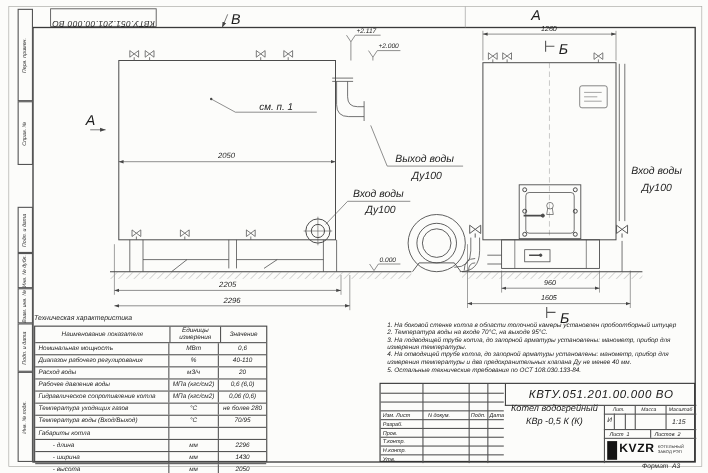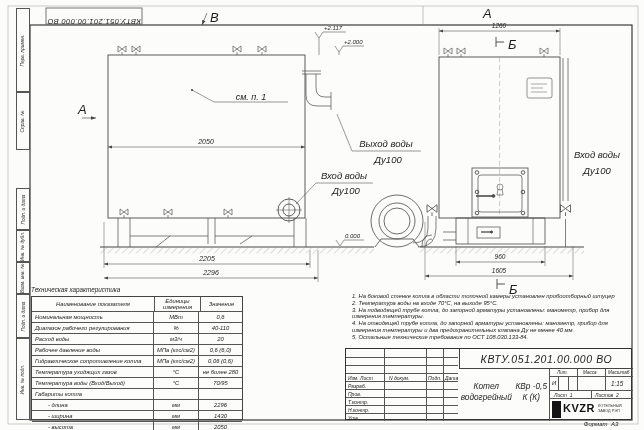--- a/index.html
+++ b/index.html
@@ -30,21 +30,21 @@
   .ind{padding-left:16px;}
   .tt-title{left:31px;top:286px;font-size:6.3px;font-style:italic;}
   
   .notes{left:352px;top:293px;width:280px;font-size:5.8px;font-style:italic;line-height:1.18;color:#222;}
   
   .tb{left:345px;top:348px;width:287px;height:72px;border:1.2px solid #333;box-sizing:border-box;font-style:italic;}
   .hl,.vl{position:absolute;background:#555;}
   .cell{position:absolute;font-size:5px;color:#222;white-space:nowrap;}
   .docnum{position:absolute;left:113px;top:0;width:174px;height:20px;display:flex;align-items:center;
           justify-content:center;font-size:10.5px;letter-spacing:.6px;border-left:1px solid #444;border-bottom:1px solid #444;box-sizing:border-box;}
-  .ptitle{position:absolute;left:113px;top:17px;width:90px;height:52px;display:flex;flex-direction:row;
+  .ptitle{position:absolute;left:113px;top:2px;width:90px;height:52px;display:flex;flex-direction:column;
           align-items:center;justify-content:center;font-size:8.3px;line-height:1.35;text-align:center;}
   .logo{position:absolute;left:206px;top:52px;width:9px;height:17px;background:#141414;}
   .kvzr{position:absolute;left:217px;top:53px;font-size:11px;font-weight:bold;font-style:normal;letter-spacing:.5px;color:#111;}
   .kvzr-cap{position:absolute;left:252px;top:55px;font-size:3.8px;font-style:normal;color:#333;line-height:1.3;}
   .fmt{left:566px;top:421px;width:70px;text-align:center;font-size:6px;font-style:italic;color:#222;}
 </style>
 </head>
 <body>
 
 <div id="sheet">

